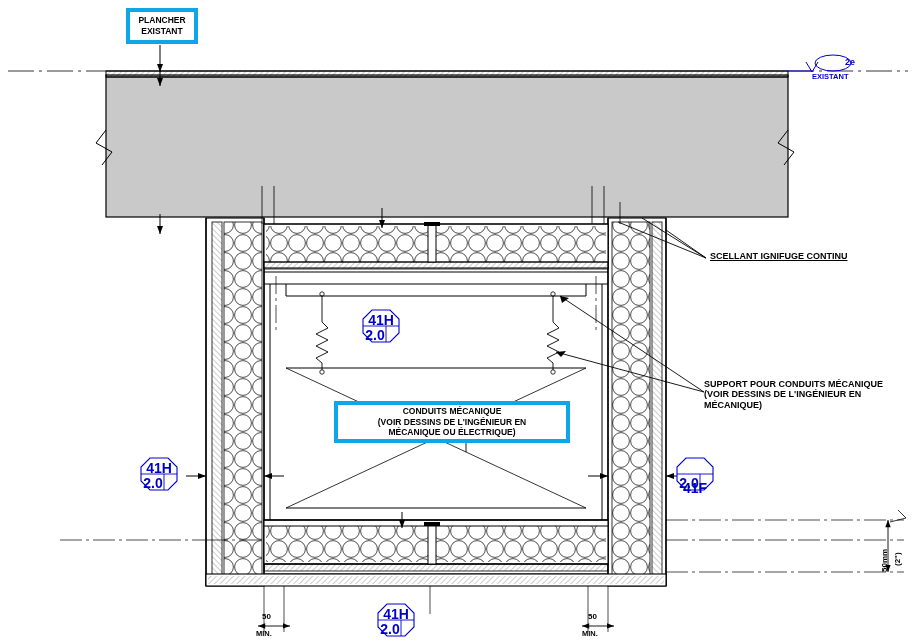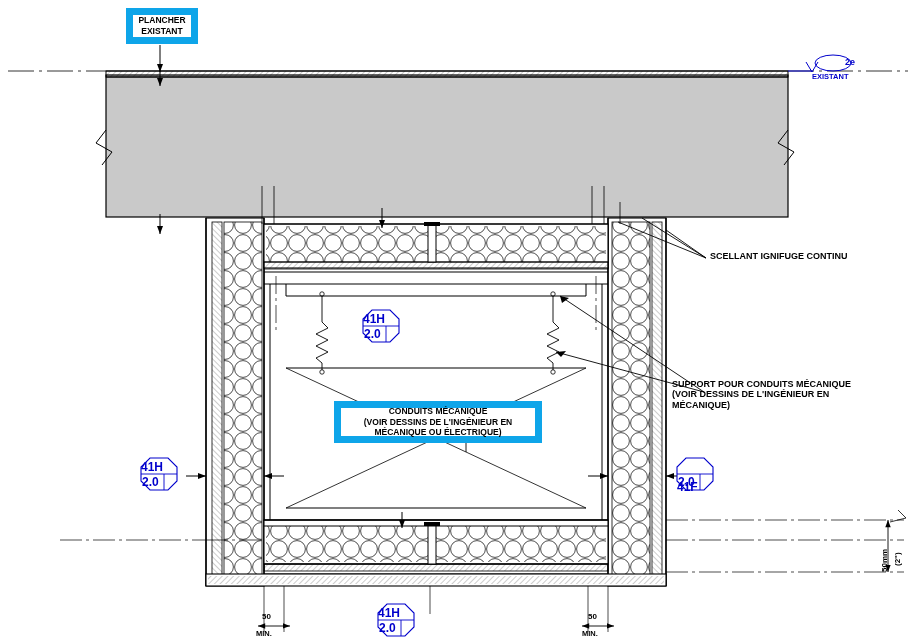--- a/index.html
+++ b/index.html
@@ -32,41 +32,41 @@
     font-weight: bold;
     color: #000000;
     line-height: 1.15;
     white-space: pre;
   }
   .lbl-blue {
     color: #0000cc;
   }
   .box-note {
     position: absolute;
-    border: 7px solid #0ea5e9;
+    border: 4px solid #0ea5e9;
     background: #ffffff;
     font-family: "Liberation Sans", sans-serif;
     font-weight: bold;
     font-size: 8.5px;
     color: #000;
     text-align: center;
     line-height: 1.25;
     display: flex;
     align-items: center;
     justify-content: center;
     padding: 2px 4px;
     box-sizing: border-box;
   }
   .tag-text {
     position: absolute;
     font-family: "Liberation Sans", sans-serif;
     font-weight: bold;
-    font-size: 12px;
+    font-size: 14px;
     color: #0000cc;
-    text-align: left;
+    text-align: center;
     white-space: pre;
     line-height: 1.1;
   }
   .vert-text {
     position: absolute;
     font-family: "Liberation Sans", sans-serif;
     font-weight: bold;
     font-size: 8px;
     color: #000;
     transform: rotate(-90deg);
@@ -289,25 +289,25 @@
     </g>
   </svg>
 
   <div class="box-note" style="left:126px; top:8px; width:72px; height:36px;">
     <span><span>PLANCHER</span><br><span>EXISTANT</span></span>
   </div>
 
   <div class="lbl lbl-blue" style="left:845px; top:57px; font-size:9px;">2e</div>
   <div class="lbl lbl-blue" style="left:812px; top:73px; font-size:7.5px;">EXISTANT</div>
 
-  <div class="lbl" style="left:710px; top:251px; font-size:9px;">SCELLANT IGNIFUGE CONTINU</div>
-
-  <div class="lbl" style="left:672px; top:379px; font-size:9px;"><span>SUPPORT POUR CONDUITS MÉCANIQUE</span><br><span>(VOIR DESSINS DE L'INGÉNIEUR EN</span><br><span>MÉCANIQUE)</span></div>
-
-  <div class="box-note" style="left:334px; top:401px; width:208px; height:42px;">
+  <div class="lbl" style="left:710px; top:251px; font-size:9px;text-decoration:underline;">SCELLANT IGNIFUGE CONTINU</div>
+
+  <div class="lbl" style="left:704px; top:379px; font-size:9px;"><span>SUPPORT POUR CONDUITS MÉCANIQUE</span><br><span>(VOIR DESSINS DE L'INGÉNIEUR EN</span><br><span>MÉCANIQUE)</span></div>
+
+  <div class="box-note" style="left:334px; top:401px; width:236px; height:42px;">
     <span><span>CONDUITS MÉCANIQUE</span><br><span>(VOIR DESSINS DE L'INGÉNIEUR EN</span><br><span>MÉCANIQUE OU ÉLECTRIQUE)</span></span>
   </div>
 
   <div class="tag-text" style="left:363px; top:313px; width:36px;">41H</div>
   <div class="tag-text" style="left:364px; top:328px; width:22px;">2.0</div>
 
   <div class="tag-text" style="left:141px; top:461px; width:36px;">41H</div>
   <div class="tag-text" style="left:142px; top:476px; width:22px;">2.0</div>
 
   <div class="tag-text" style="left:677px; top:481px; width:36px;">41F</div>

